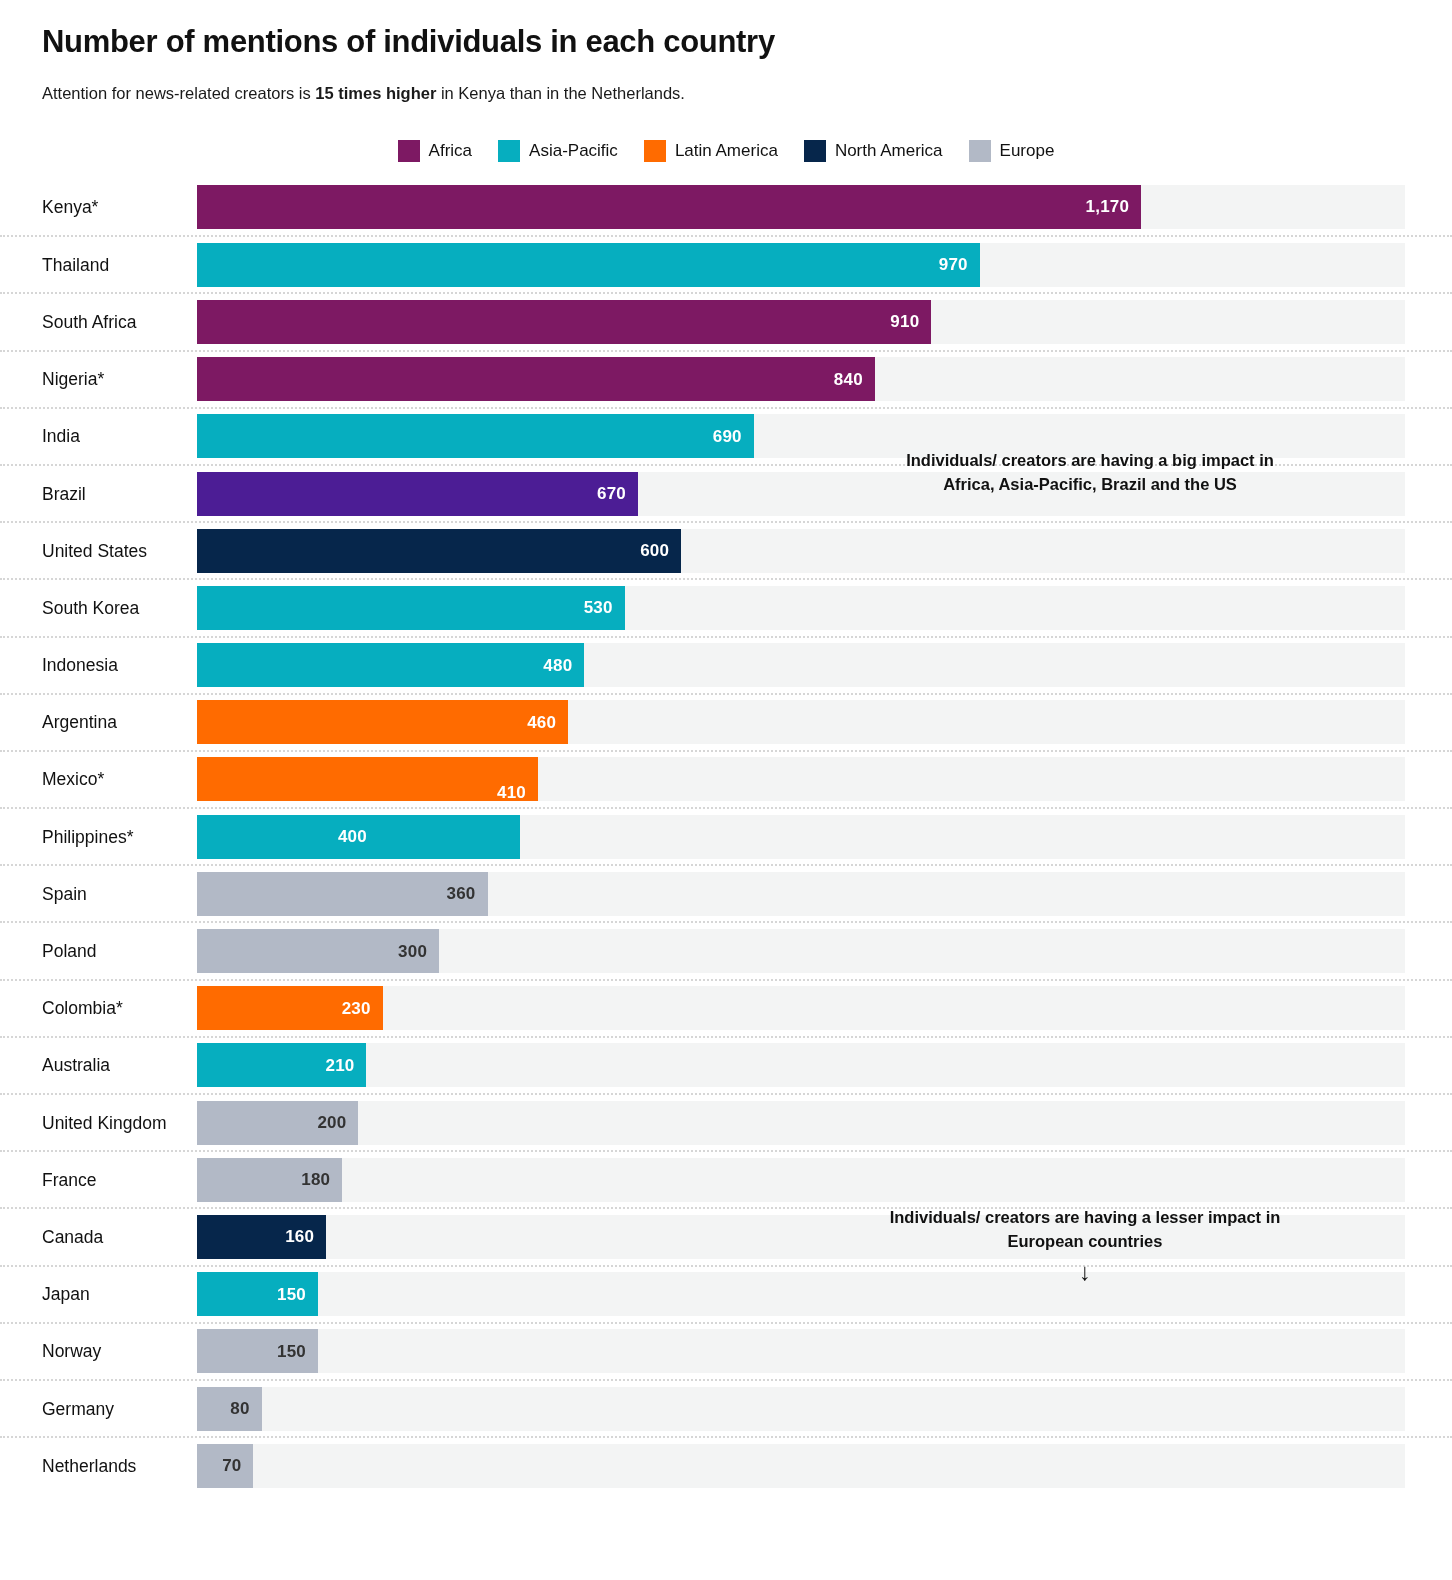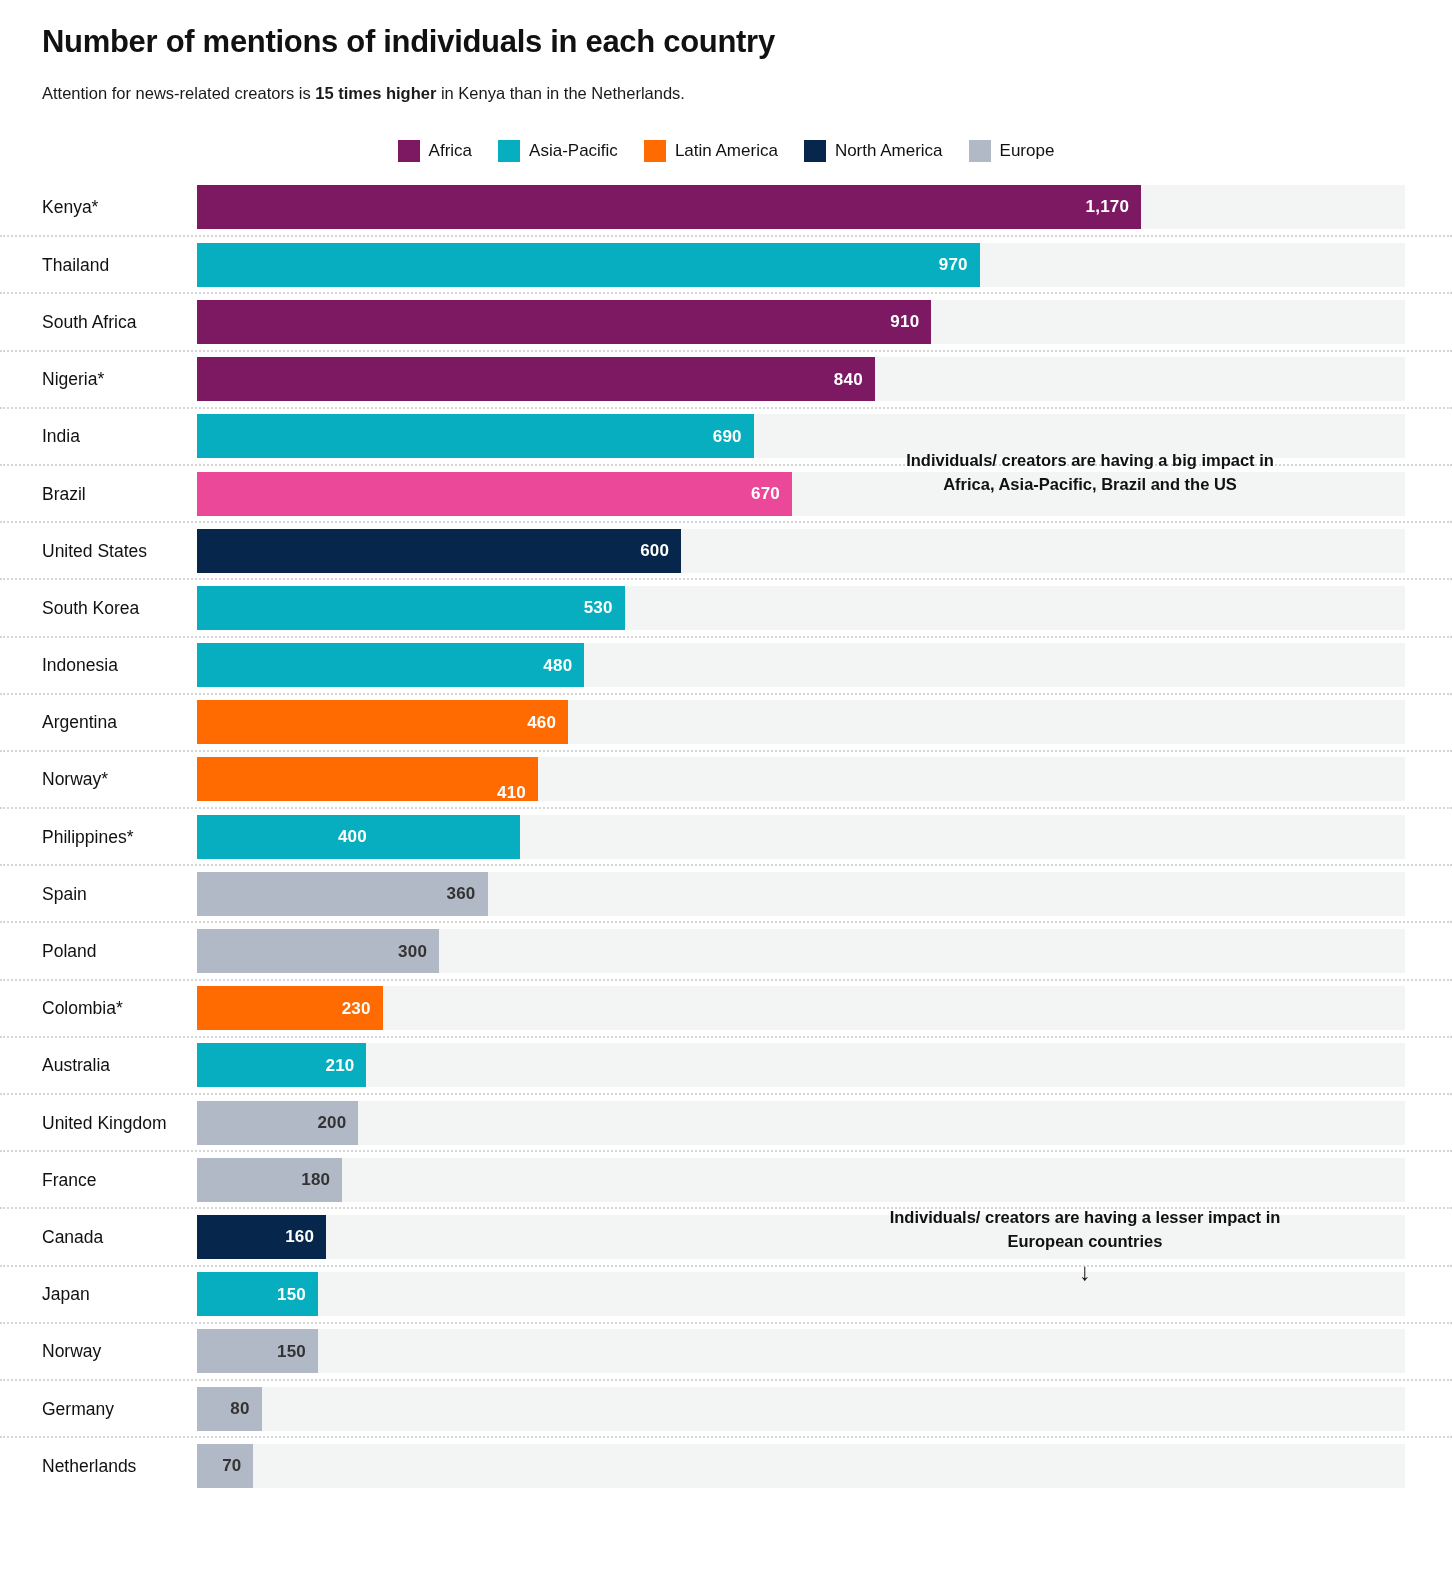--- a/index.html
+++ b/index.html
@@ -229,21 +229,21 @@
         <div class="row-label">India</div>
         <div class="track">
           <div class="bar light" style="width: 556.794px; background: rgb(6, 174, 191);">
             <span class="bar-value">690</span>
           </div>
         </div>
       </div>
       <div class="row">
         <div class="row-label">Brazil</div>
         <div class="track">
-          <div class="bar light" style="width: 595px; background: #ec4899; text-align: center;">
+          <div class="bar light" style="width: 441px; background: #4c1d95; text-align: center;">
             <span class="bar-value">670</span>
           </div>
         </div>
       </div>
       <div class="row">
         <div class="row-label">United States</div>
         <div class="track">
           <div class="bar light" style="width: 484.168px; background: rgb(6, 38, 75);">
             <span class="bar-value">600</span>
           </div>
@@ -267,21 +267,21 @@
       </div>
       <div class="row">
         <div class="row-label">Argentina</div>
         <div class="track">
           <div class="bar light" style="width: 371.196px; background: rgb(255, 107, 0);">
             <span class="bar-value">460</span>
           </div>
         </div>
       </div>
       <div class="row">
-        <div class="row-label">Norway*</div>
+        <div class="row-label">Mexico*</div>
         <div class="track">
           <div class="bar light" style="width: 341px; background: rgb(255, 107, 0); align-items: flex-end;">
             <span class="bar-value">410</span>
           </div>
         </div>
       </div>
       <div class="row">
         <div class="row-label">Philippines*</div>
         <div class="track">
           <div class="bar light" style="width: 322.779px; background: rgb(6, 174, 191); justify-content: center;">

